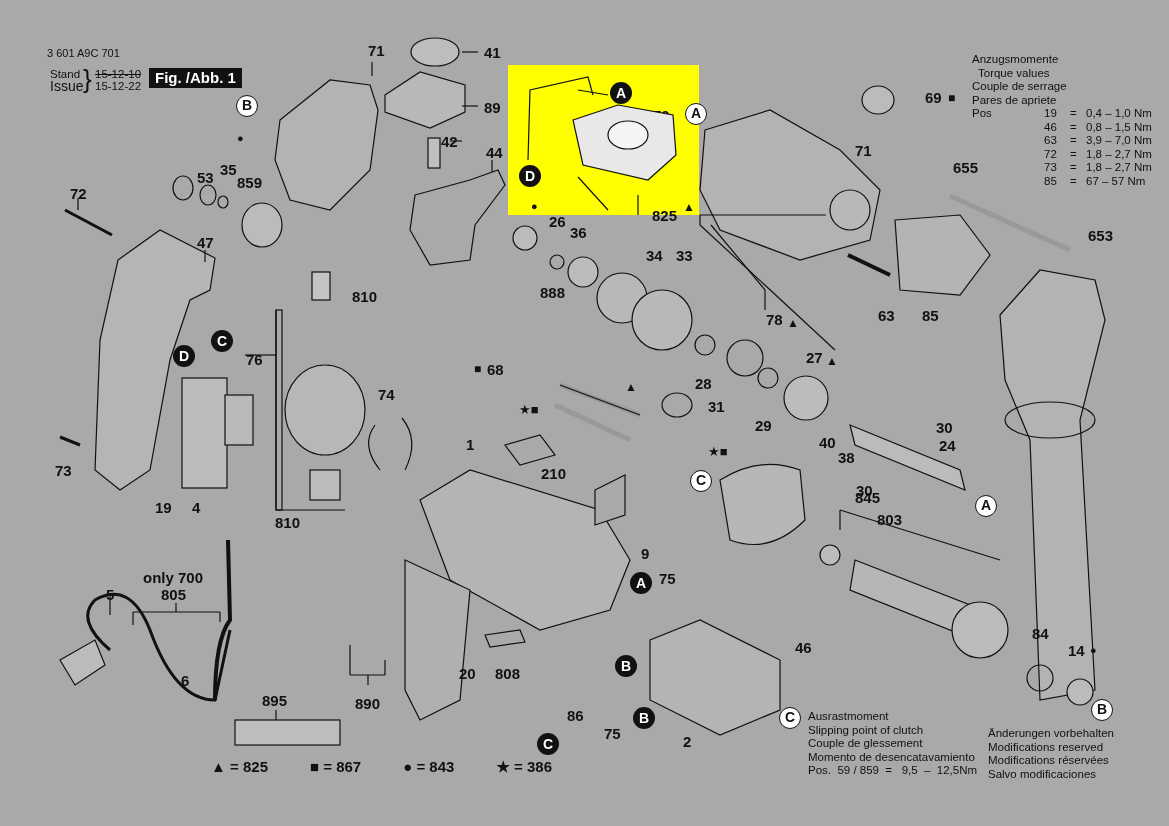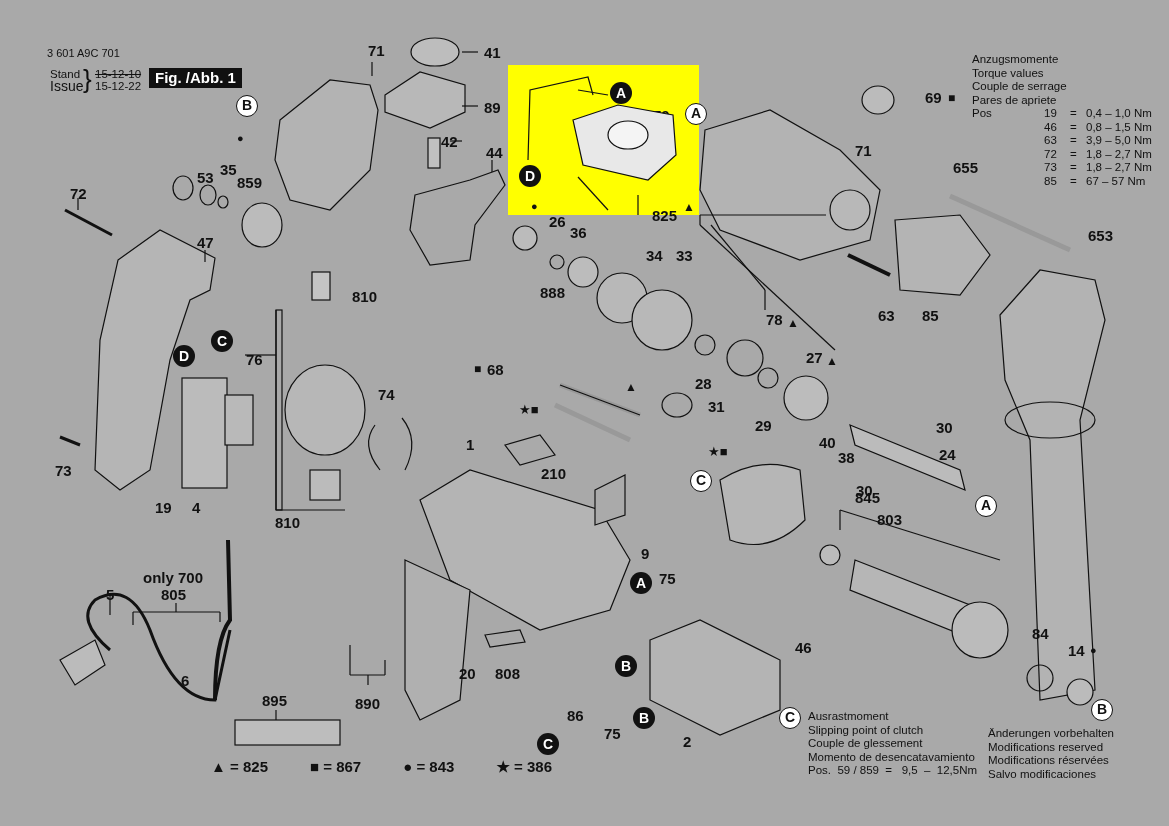--- a/index.html
+++ b/index.html
@@ -148,40 +148,40 @@
 <div class="small" style="left:47px;top:47px;font-size:11px;">3 601 A9C 701</div>
 <div class="small" style="left:50px;top:68px;font-size:11.5px;line-height:12px;">Stand</div>
 <div class="small" style="left:50px;top:80px;font-size:14px;line-height:12px;">Issue</div>
 <div class="abs" style="left:83px;top:66px;font-size:26px;line-height:26px;">}</div>
 <div class="small strike" style="left:95px;top:68px;font-size:11.5px;line-height:12px;">15-12-10</div>
 <div class="small" style="left:95px;top:80px;font-size:11.5px;line-height:12px;">15-12-22</div>
 <div class="fig">Fig. /Abb. 1</div>
 
 <div class="abs" style="left:972px;top:53px;">
   <div class="small" style="position:static;">Anzugsmomente</div>
-  <div class="small" style="position:static;">Torque values</div>
+  <div class="small" style="position:static;margin-left:6px;">Torque values</div>
   <div class="small" style="position:static;">Couple de serrage</div>
   <div class="small" style="position:static;">Pares de apriete</div>
   <div style="display:flex;gap:34px;">
     <div class="small" style="position:static;width:38px;">Pos</div>
     <div>
       <div class="small torque-row" style="position:static;">
           <span style="width:26px;">19</span>
           <span style="width:16px;">=</span>
           <span>0,4 – 1,0 Nm</span>
         </div>
       <div class="small torque-row" style="position:static;">
           <span style="width:26px;">46</span>
           <span style="width:16px;">=</span>
           <span>0,8 – 1,5 Nm</span>
         </div>
       <div class="small torque-row" style="position:static;">
           <span style="width:26px;">63</span>
           <span style="width:16px;">=</span>
-          <span>3,9 – 5,0 Nm</span>
+          <span>3,9 – 7,0 Nm</span>
         </div>
       <div class="small torque-row" style="position:static;">
           <span style="width:26px;">72</span>
           <span style="width:16px;">=</span>
           <span>1,8 – 2,7 Nm</span>
         </div>
       <div class="small torque-row" style="position:static;">
           <span style="width:26px;">73</span>
           <span style="width:16px;">=</span>
           <span>1,8 – 2,7 Nm</span>
@@ -267,21 +267,21 @@
 <div class="lbl" style="left:459px;top:666px;">20</div>
 <div class="lbl" style="left:495px;top:666px;">808</div>
 <div class="lbl" style="left:659px;top:571px;">75</div>
 <div class="lbl" style="left:567px;top:708px;">86</div>
 <div class="lbl" style="left:604px;top:726px;">75</div>
 <div class="lbl" style="left:683px;top:734px;">2</div>
 <div class="lbl" style="left:795px;top:640px;">46</div>
 <div class="lbl" style="left:823px;top:490px;margin-left:32px;">845</div>
 <div class="lbl" style="left:877px;top:512px;">803</div>
 <div class="lbl" style="left:936px;top:420px;">30</div>
-<div class="lbl" style="left:939px;top:438px;margin-top:9px;">24</div>
+<div class="lbl" style="left:939px;top:438px;">24</div>
 <div class="lbl" style="left:856px;top:483px;">30</div>
 <div class="lbl" style="left:819px;top:435px;">40</div>
 <div class="lbl" style="left:838px;top:450px;">38</div>
 <div class="lbl" style="left:1032px;top:626px;">84</div>
 <div class="lbl" style="left:1068px;top:643px;">14</div>
 
 <div class="abs" style="left:948px;top:91px;font-size:12px;">■</div>
 <div class="abs" style="left:787px;top:316px;font-size:12px;">▲</div>
 <div class="abs" style="left:826px;top:354px;font-size:12px;">▲</div>
 <div class="abs" style="left:625px;top:380px;font-size:12px;">▲</div>

